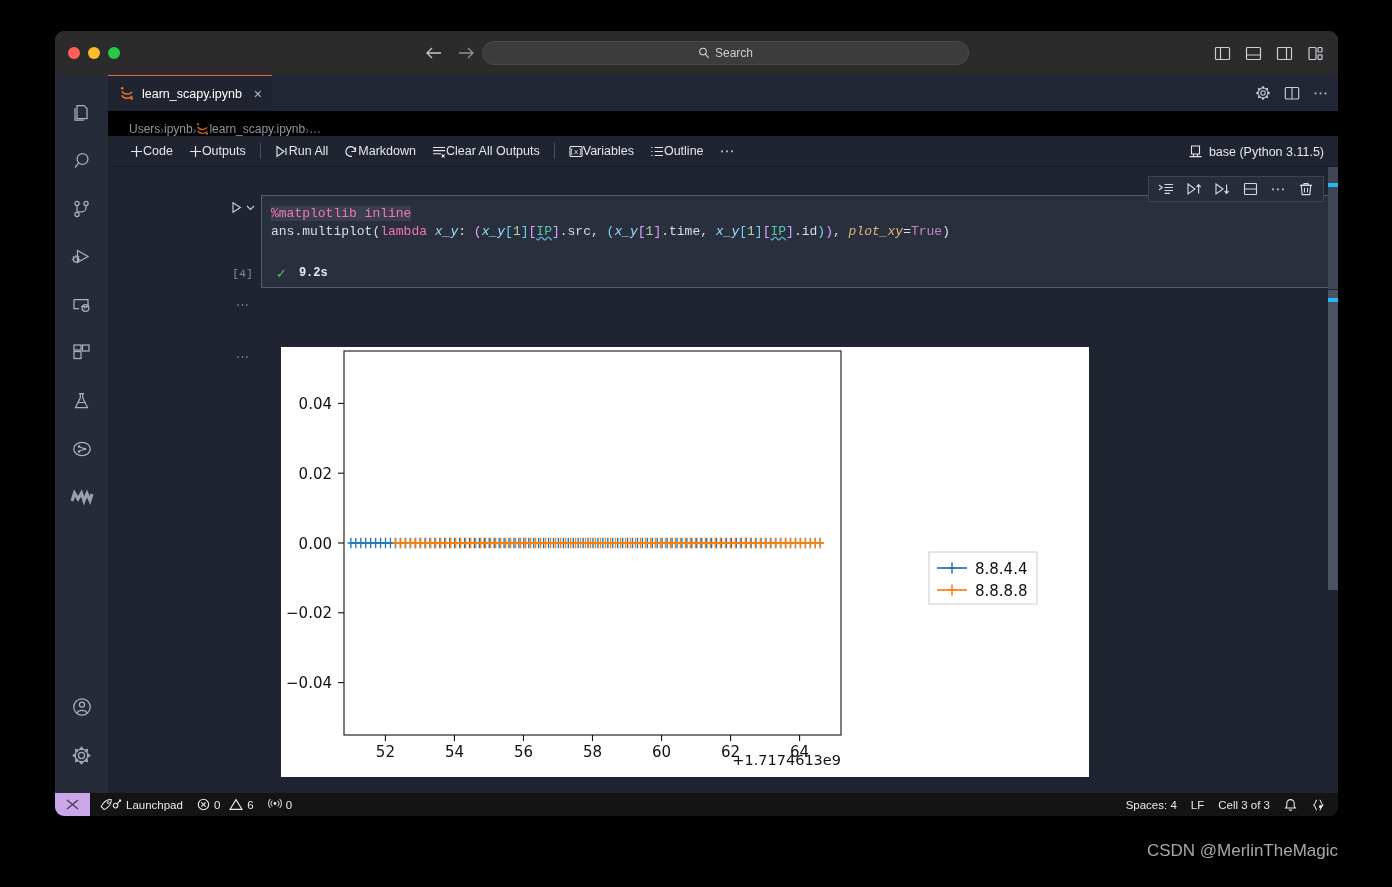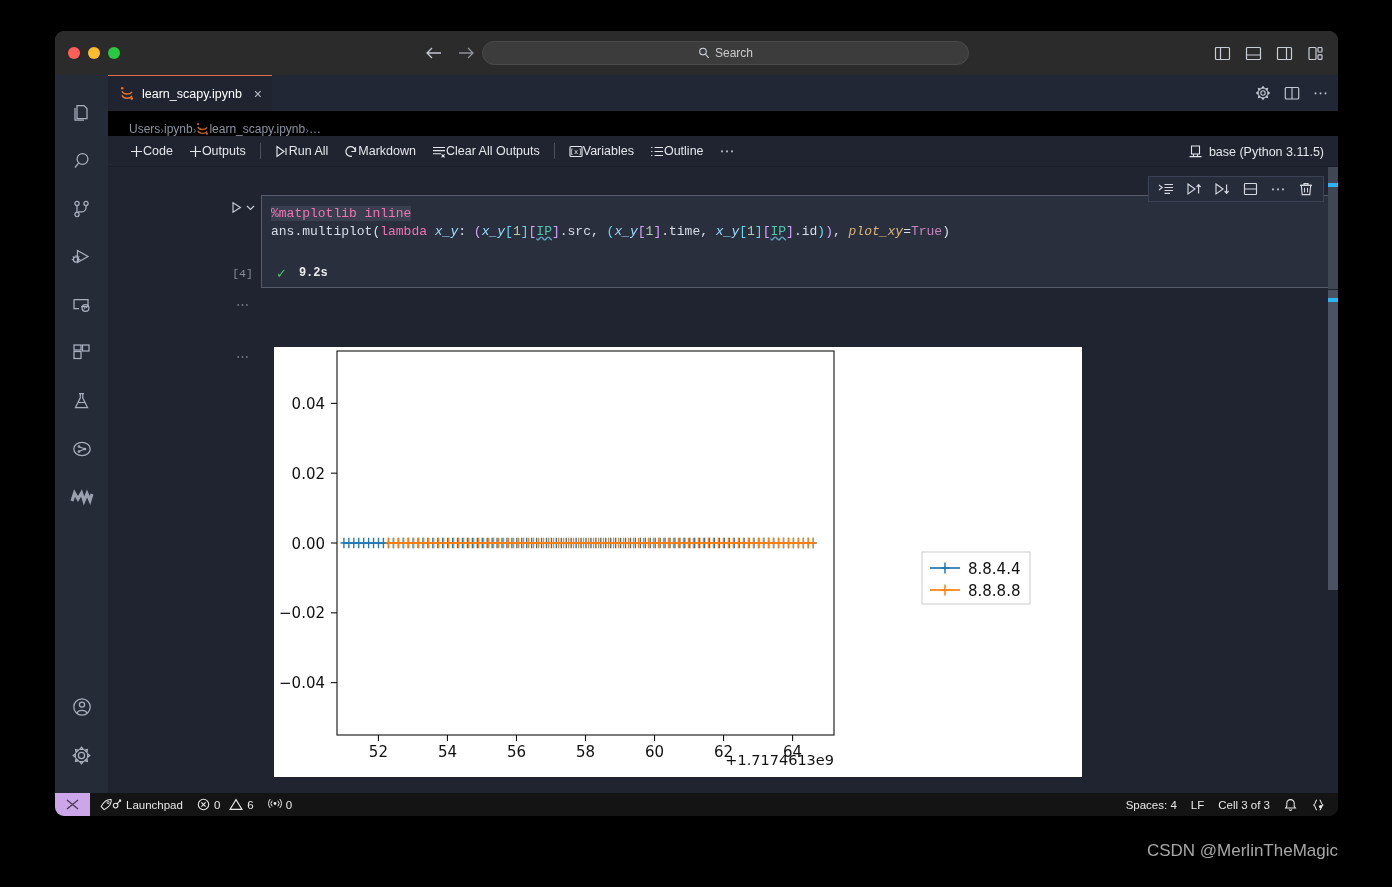--- a/index.html
+++ b/index.html
@@ -213,21 +213,21 @@
     line-height: 18px;
     color: #e4e6eb;
     padding-left: 13px;
   }
   #out-plot {
     position: absolute; left: 116px; top: 180px;
     display: flex;
     width: 1152px;
   }
   #plot-canvas {
-    margin-left: 13px;
+    margin-left: 20px;
     width: 808px; height: 430px;
     background: #ffffff;
     position: relative;
   }
   
   #nb-scroll-track { position: absolute; right: 0; top: 0; width: 10px; height: 100%; }
   #nb-scroll-a { position: absolute; right: 0; top: 0px; width: 10px; height: 122px; background: #3f4654; }
   #nb-scroll-b { position: absolute; right: 0; top: 123px; width: 10px; height: 300px; background: #4b5263; }
   
   .ovmark { position: absolute; right: 0; width: 10px; height: 4px; background: #29b6f6; }

